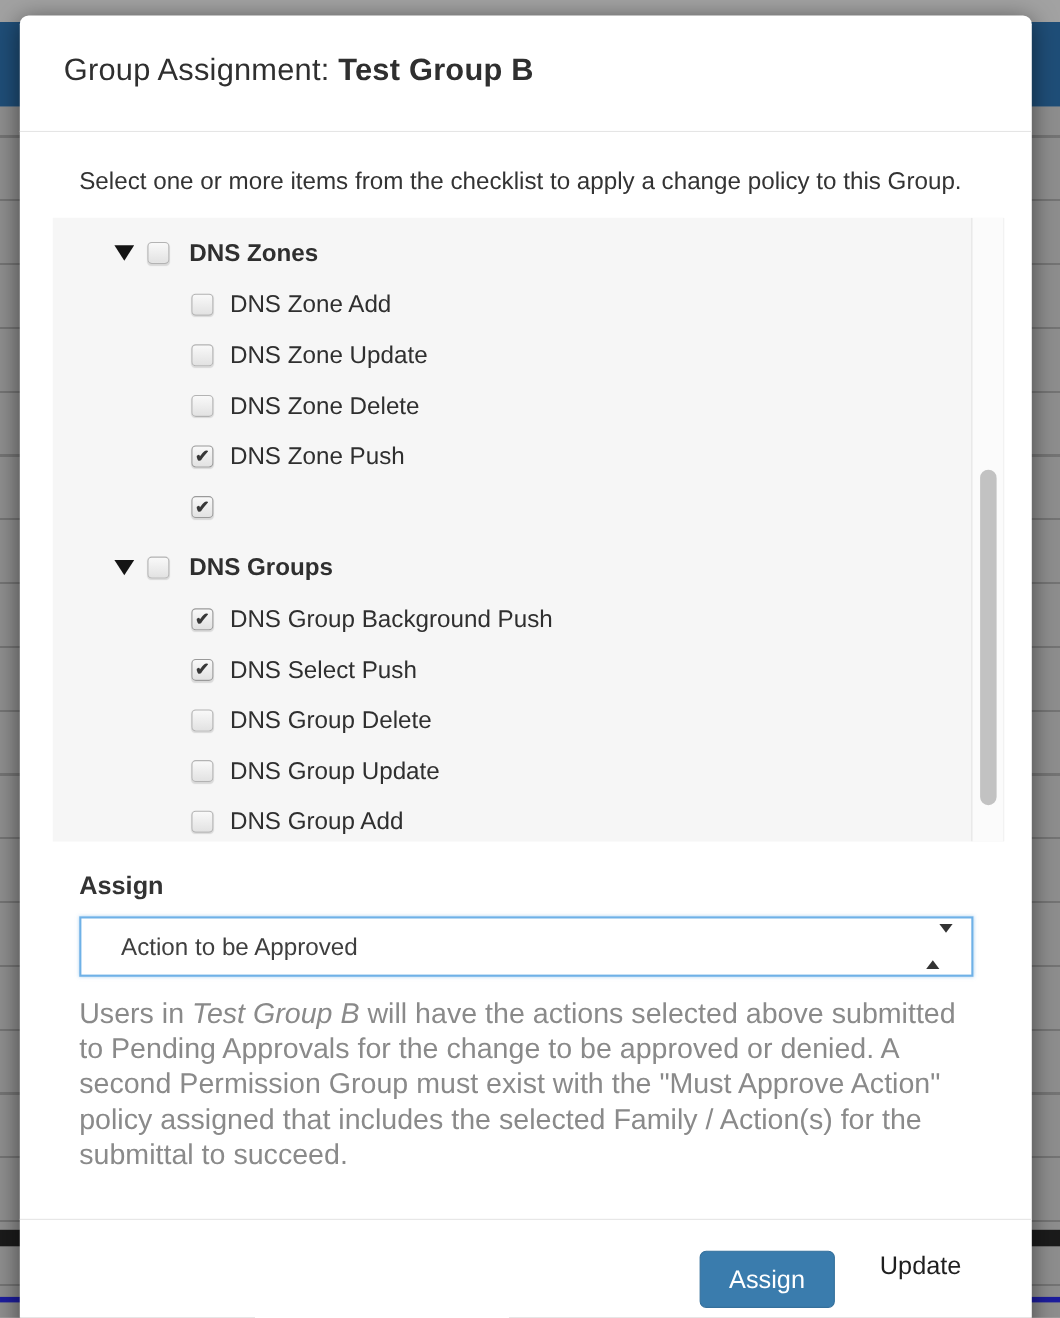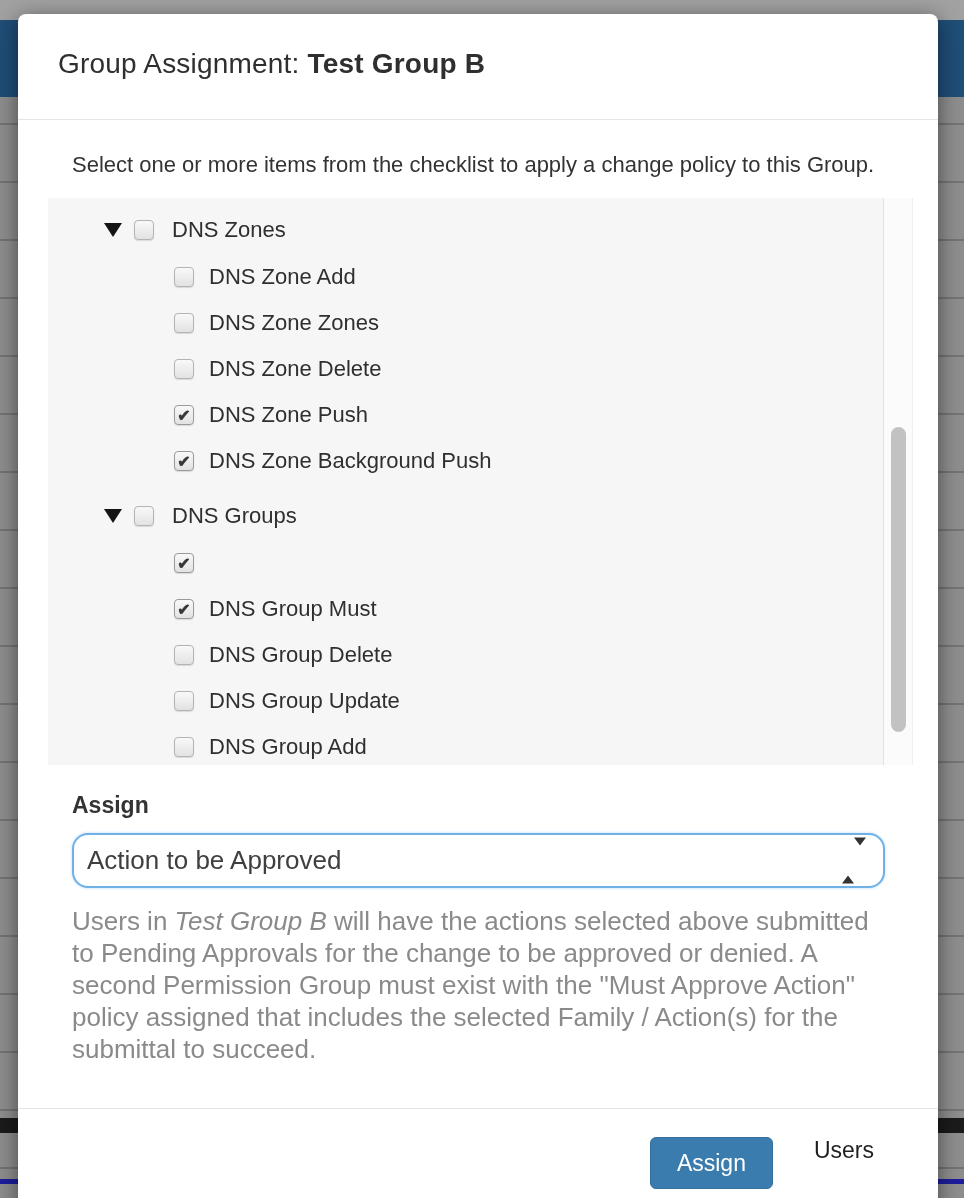--- a/index.html
+++ b/index.html
@@ -64,39 +64,39 @@
     border: 1px solid #b3b3b3; border-radius: 4px;
     background: linear-gradient(#f9f9f9, #e2e2e2);
     box-shadow: 0 1px 1px rgba(0,0,0,0.12);
     display:flex; align-items:center; justify-content:center;
     font-size: 16px; font-weight: bold; color: transparent;
   }
   .cbx.checked { border-color: #9a9a9a; color:#383838; }
   .group-row .cbx { margin-right: 18px; }
   .child-row .cbx { margin-right: 15px; }
   .lbl { font-size: 22px; color: #2f2f2f; }
-  .group-row .lbl { font-weight: 400; }
+  .group-row .lbl { font-weight: 700; }
 
   .scroll-track {
     position:absolute; top:0; right:0; bottom:0; width:30px;
     background:#fbfbfb; border-left:1px solid #e3e3e3; border-right:1px solid #efefef;
   }
   .scroll-thumb {
     position:absolute; left:7px; top:229px; width:15px; height:305px;
     background:#c2c2c2; border-radius:8px;
   }
 
   
   .policy-section { margin-left: 24px; }
   .policy-label { margin-top: 27px; font-size: 23px; font-weight:700; color:#333; }
   .select {
     position: relative; margin-top: 14px; width: 813px; height: 55px;
-    border: 2px solid #6fb1e7; border-radius: 16px; background: #fff;
-    display:flex; align-items:center; padding: 0 13px;
-    font-size: 26px; color: #3f3f3f;
+    border: 2px solid #6fb1e7; border-radius: 0; background: #fff;
+    display:flex; align-items:center; padding: 0 36px;
+    font-size: 22px; color: #3f3f3f;
     box-shadow: 0 0 3px rgba(111,177,231,0.5);
   }
   .stepper { position:absolute; right:17px; top:50%; transform:translateY(-50%); }
   .stepper .up, .stepper .down { width:0; height:0; border-left:6px solid transparent; border-right:6px solid transparent; }
   .stepper .up   { border-bottom: 8px solid #333; margin-bottom: 3px; }
   .stepper .down { border-top: 8px solid #333; }
 
   .help {
     margin-top: 17px; width: 812px;
     font-size: 26px; line-height: 32px; color: #8a8a8a;
@@ -146,45 +146,45 @@
             <span class="tri"></span>
             <span class="cbx">✔</span>
             <span class="lbl">DNS Zones</span>
           </div>
           <div class="row child-row">
             <span class="cbx">✔</span>
             <span class="lbl">DNS Zone Add</span>
           </div>
           <div class="row child-row">
             <span class="cbx">✔</span>
-            <span class="lbl">DNS Zone Zones</span>
+            <span class="lbl">DNS Zone Update</span>
           </div>
           <div class="row child-row">
             <span class="cbx">✔</span>
             <span class="lbl">DNS Zone Delete</span>
           </div>
           <div class="row child-row">
             <span class="cbx checked">✔</span>
             <span class="lbl">DNS Zone Push</span>
           </div>
           <div class="row child-row">
             <span class="cbx checked">✔</span>
-            <span class="lbl">DNS Zone Background Push</span>
           </div>
           <div class="row group-row">
             <span class="tri"></span>
             <span class="cbx">✔</span>
             <span class="lbl">DNS Groups</span>
           </div>
           <div class="row child-row">
             <span class="cbx checked">✔</span>
-          </div>
-          <div class="row child-row">
-            <span class="cbx checked">✔</span>
-            <span class="lbl">DNS Group Must</span>
+            <span class="lbl">DNS Group Background Push</span>
+          </div>
+          <div class="row child-row">
+            <span class="cbx checked">✔</span>
+            <span class="lbl">DNS Select Push</span>
           </div>
           <div class="row child-row">
             <span class="cbx">✔</span>
             <span class="lbl">DNS Group Delete</span>
           </div>
           <div class="row child-row">
             <span class="cbx">✔</span>
             <span class="lbl">DNS Group Update</span>
           </div>
           <div class="row child-row">
@@ -208,16 +208,16 @@
         </span>
       </div>
 
       <div class="help"><span>Users in </span><span class="grp">Test Group B</span><span> will have the actions selected above submitted to Pending Approvals for the change to be approved or denied. A second Permission Group must exist with the "Must Approve Action" policy assigned that includes the selected Family / Action(s) for the submittal to succeed.</span></div>
     </div>
 
   </div>
 
   <div class="modal-footer">
     <button class="btn-assign">Assign</button>
-    <button class="btn-close">Users</button>
+    <button class="btn-close">Update</button>
   </div>
 
 </div>
 
 </body></html>

